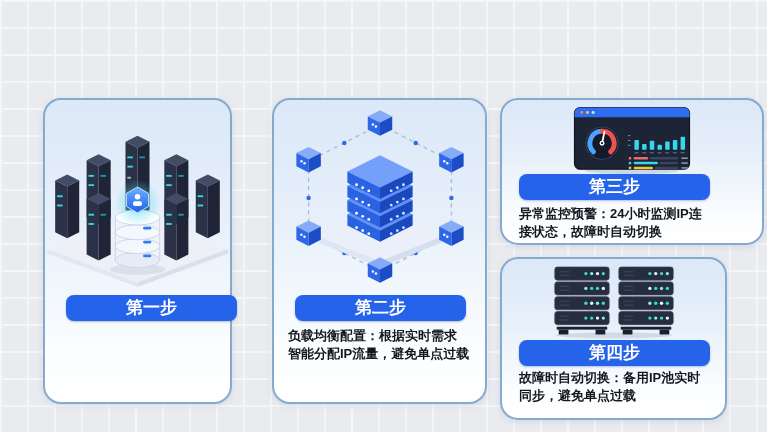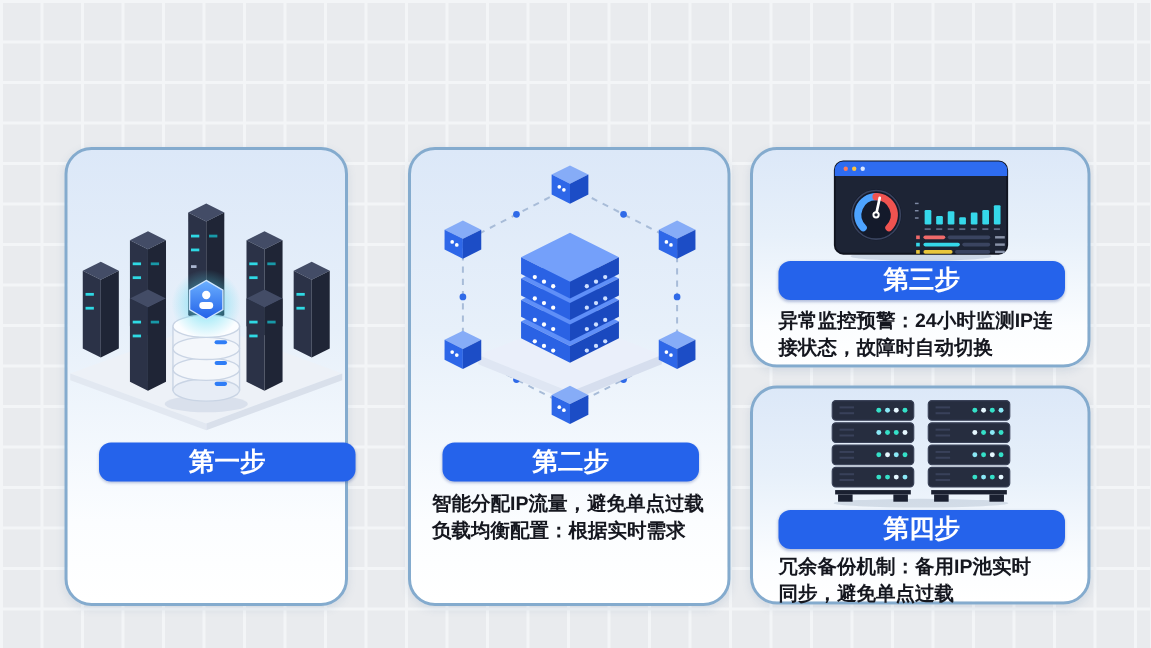--- a/index.html
+++ b/index.html
@@ -17,22 +17,22 @@
     font-size:31px;font-weight:900;color:#0d0e12;letter-spacing:.5px;
   }
   .card{
     position:absolute;box-sizing:border-box;border-radius:18px;
     border:2px solid #84abce;
     background:linear-gradient(180deg,#dce8f8 0%,#e7f0fa 40%,#fbfdff 82%,#ffffff 100%);
     box-shadow:0 2px 6px rgba(90,120,160,.15);
   }
   #card1{left:43px;top:98px;width:189px;height:306px;}
   #card2{left:272px;top:98px;width:215px;height:306px;}
-  #card3{left:500px;top:98px;width:227px;height:147px;}
-  #card4{left:500px;top:257px;width:227px;height:146px;text-decoration:underline;}
+  #card3{left:500px;top:98px;width:264px;height:147px;}
+  #card4{left:500px;top:257px;width:227px;height:163px;text-decoration:underline;}
   .illus{position:absolute;left:0;right:0;display:flex;justify-content:center;align-items:center;}
   #card1 .illus,#card2 .illus{top:4px;height:190px;}
   #card3 .illus{top:8px;height:64px;}
   #card4 .illus{top:6px;height:72px;}
   .step-pill{
     position:absolute;height:26px;line-height:26px;border-radius:8px;
     background:#2563eb;color:#fff;font-weight:800;font-size:17px;text-align:center;
     box-shadow:0 1px 2px rgba(20,50,140,.3);
   }
   #card1 .step-pill,#card2 .step-pill{top:195px;left:21px;width:171px;}
@@ -248,22 +248,22 @@
             <polygon points="-12,0 0,6 0,19 -12,13" fill="#2e67e8"></polygon>
             <polygon points="12,0 0,6 0,19 12,13" fill="#1c4dc6"></polygon>
             <circle cx="-7" cy="8" r="1.2" fill="#fff"></circle>
               <circle cx="-4" cy="10" r="1.2" fill="#fff"></circle>
           </g>
         </g>
       </svg>
     </div>
     <div class="step-pill">第二步</div>
     <div class="desc">
+      <div>负载均衡配置：根据实时需求</div>
       <div>智能分配IP流量，避免单点过载</div>
-      <div>负载均衡配置：根据实时需求</div>
     </div>
   </div>
 
   <div class="card" id="card3">
     <div class="illus">
       <svg width="122" height="68" viewBox="0 0 150 84">
         <ellipse cx="75" cy="80" rx="58" ry="4" fill="#9fb0c7" opacity=".4"></ellipse>
         <rect x="4" y="2" width="142" height="76" rx="7" fill="#1d2435" stroke="#10141f" stroke-width="1.5"></rect>
         <path d="M11 2 h128 a7 7 0 0 1 7 7 v5 H4 V9 a7 7 0 0 1 7-7 z" fill="#2e6cf0"></path>
         <circle cx="13" cy="8" r="1.8" fill="#ff7a59"></circle>
@@ -406,18 +406,18 @@
             <circle cx="38" cy="56.6" r="1.7" fill="#35e0c8"></circle>
               <circle cx="44" cy="56.6" r="1.7" fill="#8be9f7"></circle>
               <circle cx="50" cy="56.6" r="1.7" fill="#35e0c8"></circle>
               <circle cx="56" cy="56.6" r="1.7" fill="#e6f7ff"></circle>
           </g>
         </g>
       </svg>
     </div>
     <div class="step-pill">第四步</div>
     <div class="desc">
-      <div>冗余备份机制：备用IP池实时</div>
+      <div>故障时自动切换：备用IP池实时</div>
       <div>同步，避免单点过载</div>
     </div>
   </div>
 
 </div>
 
 </body></html>

